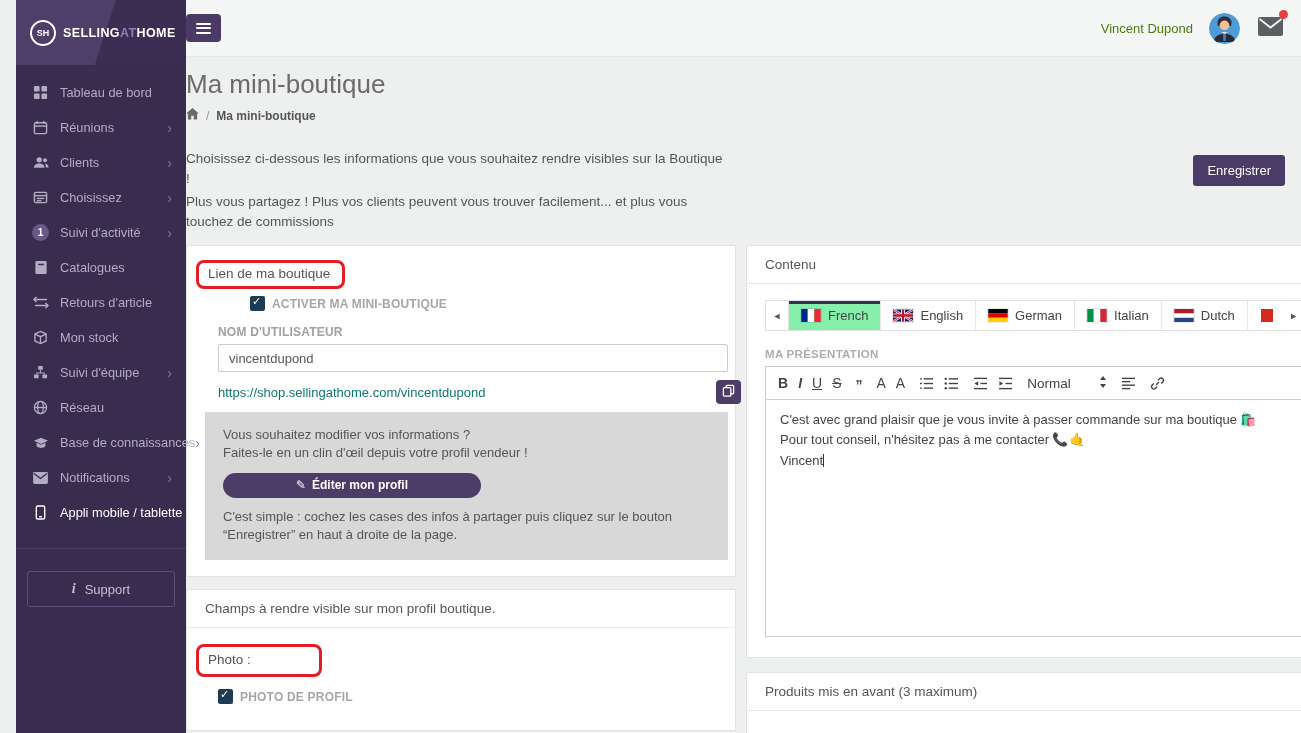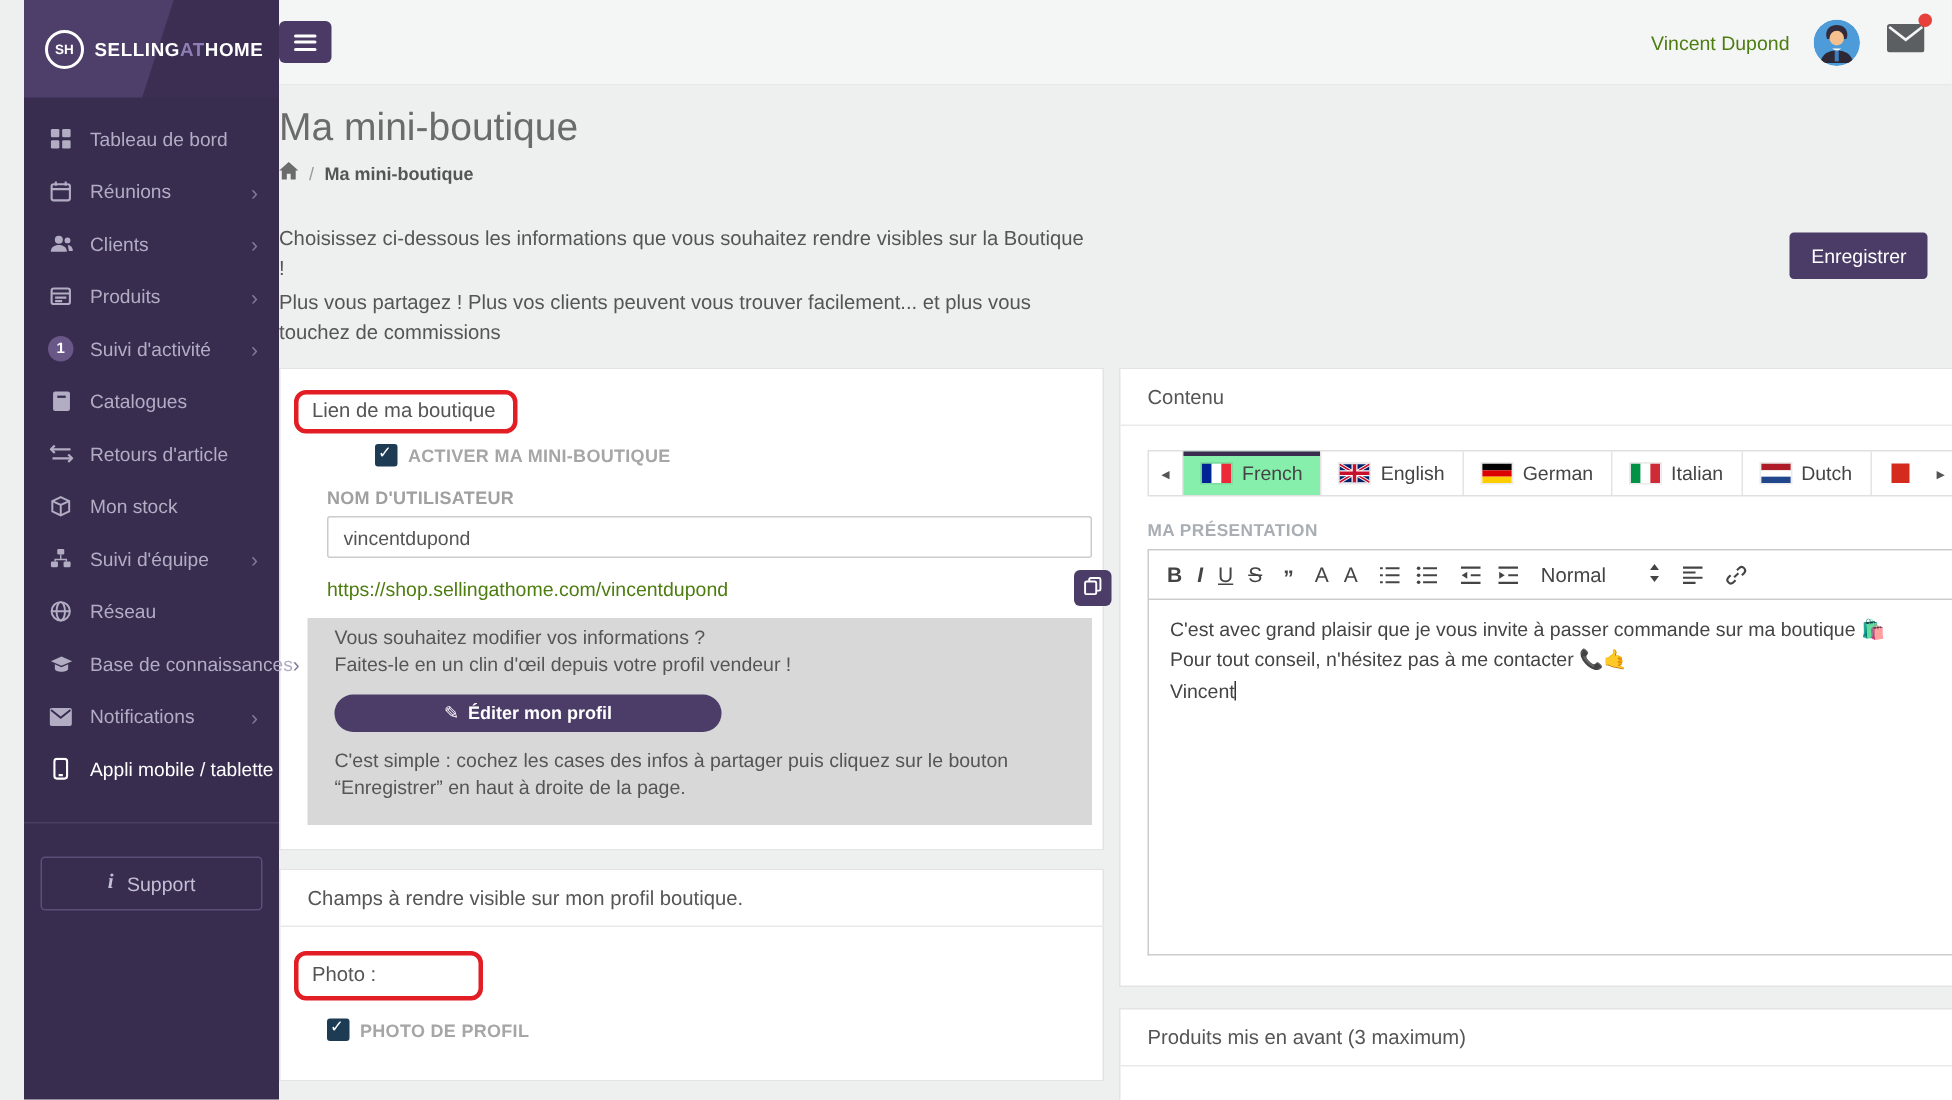--- a/index.html
+++ b/index.html
@@ -72,24 +72,24 @@
   .lc-body { padding-left:13px; margin-top:7px; }
   .cb-row { display:flex; align-items:center; gap:7px;padding-left:32px; }
   .cb { width:15px; height:15px; border-radius:2px; flex:none; position:relative; cursor:pointer; }
   .cb.checked { background:#1d3b53; }
   .cb.checked::after { content:"✓"; position:absolute; left:2px; top:-1px; color:#fff; font-size:11px; font-weight:bold; }
   .cb-label { font-size:12px; font-weight:600; color:#a6a6a6; letter-spacing:.2px; }
   .field-label { font-size:12px; font-weight:600; color:#a0a0a0; margin:14px 0 5px; letter-spacing:.2px; }
   .text-input { width:510px; height:28px; border:1px solid #ccc; border-radius:2px; padding:0 10px;
     font-size:13px; color:#555; font-family:inherit; }
   .url-row { display:flex; align-items:center; margin-top:8px; width:523px; }
-  .shop-link { font-size:13px; color:#4d7c0f; text-decoration:none; cursor:pointer; }
+  .shop-link { font-size:13px; color:#0f766e; text-decoration:none; cursor:pointer; }
   .copy-btn { margin-left:auto; width:25px; height:24px; background:#4b3c68; border:none; border-radius:4px;
     cursor:pointer; display:flex; align-items:center; justify-content:center; }
-  .gray-box { background:#d8d8d8; margin:8px 0 0 -13px; padding:4px 18px 16px; width:523px; }
+  .gray-box { background:#d8d8d8; margin:8px 0 0 -13px; padding:14px 18px 16px; width:523px; }
   .gray-box p { font-size:13px; color:#555; line-height:1.4; }
   .edit-profile { margin:10px 0; width:258px; height:25px; border:none; border-radius:13px;
     background:#4b3c68; color:#fff; font-size:12px; font-weight:bold; cursor:pointer;
     display:flex; align-items:center; justify-content:center; gap:6px; font-family:inherit; }
   .gray-note { margin-top:10px; }
 
   
   .fields-card { margin-top:12px; }
   .fields-body { padding:16px 18px 26px; }
   .photo-ann { padding:5px 12px 7px 9px; margin-left:-9px; min-width:126px; font-size:13.5px; color:#555; }
@@ -178,21 +178,21 @@
     </div>
     <div class="nav-item">
       <span class="nav-icon">
           <svg width="15" height="15" viewBox="0 0 16 16" fill="none" stroke="currentColor" stroke-width="1.5">
             <rect x="1.5" y="2.5" width="13" height="11" rx="1.5"></rect>
             <line x1="1.5" y1="6" x2="14.5" y2="6"></line>
             <line x1="4" y1="9" x2="12" y2="9"></line>
             <line x1="4" y1="11.5" x2="9" y2="11.5"></line>
           </svg>
         </span>
-      <span class="nav-label">Produits</span>
+      <span class="nav-label">Choisissez</span>
       <span class="chev">›</span>
     </div>
     <div class="nav-item">
       <span class="nav-icon">
           <span class="badge-ico">1</span>
         </span>
       <span class="nav-label">Suivi d'activité</span>
       <span class="chev">›</span>
     </div>
     <div class="nav-item">

